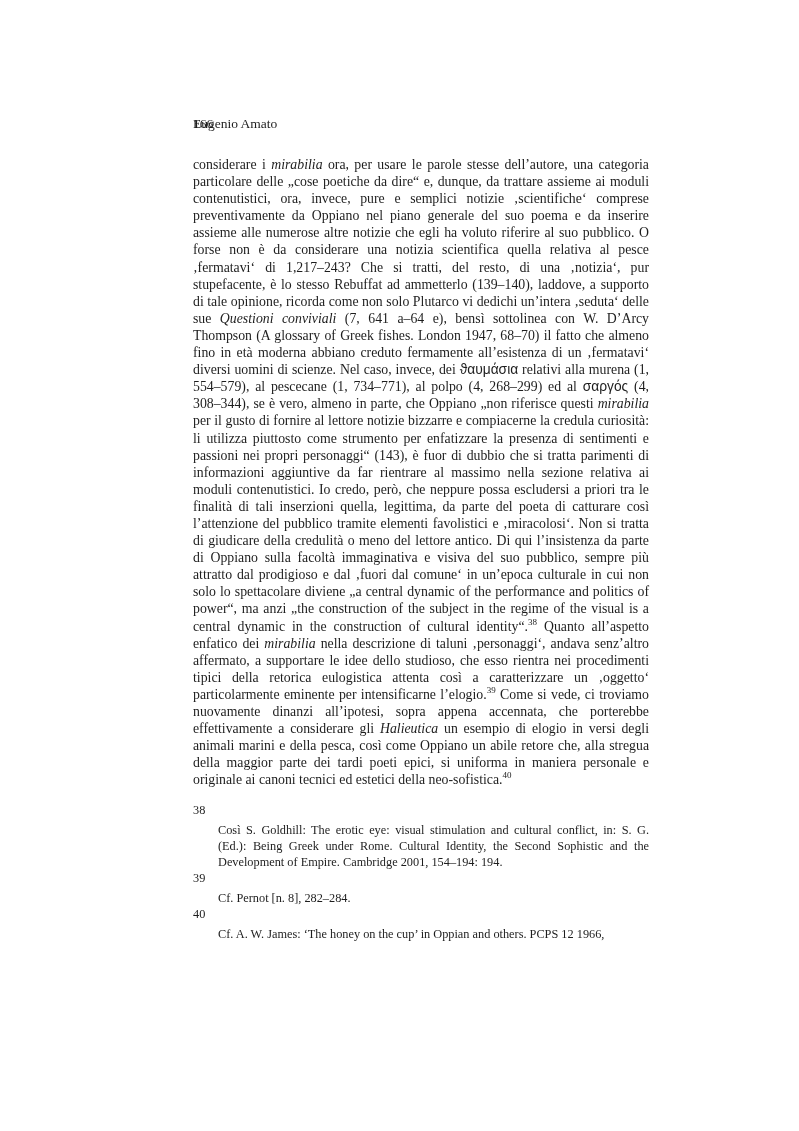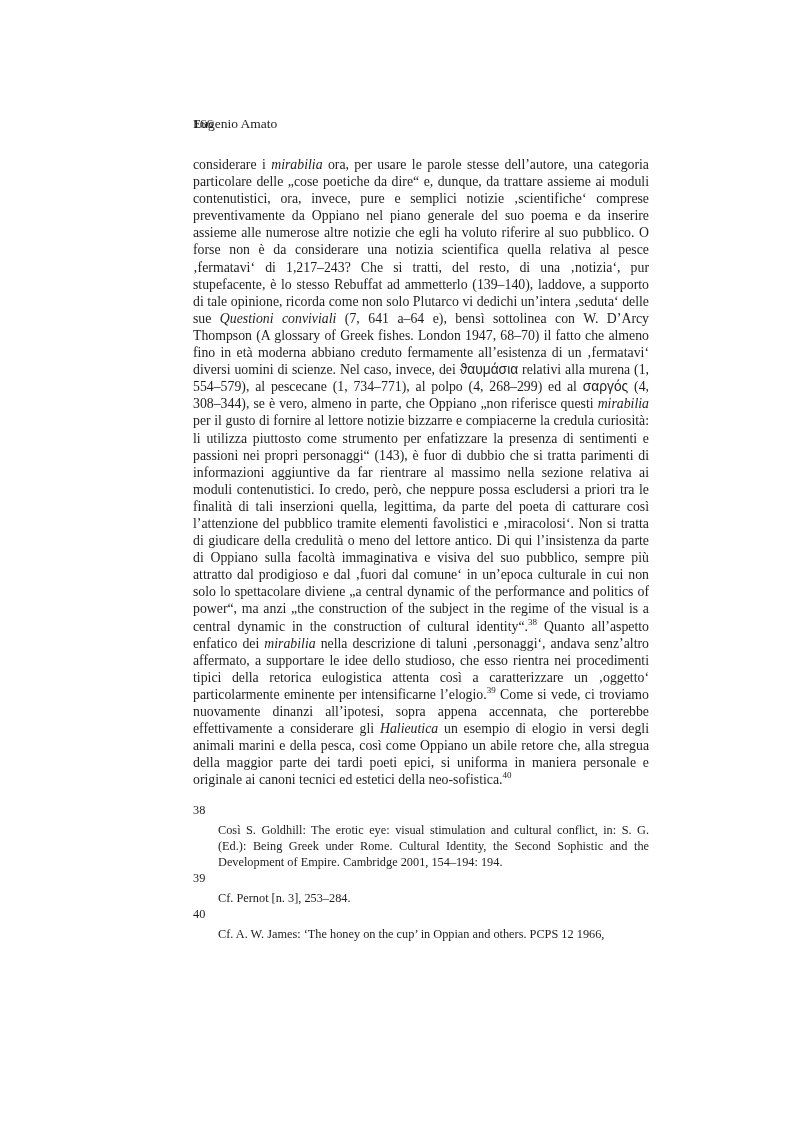--- a/index.html
+++ b/index.html
@@ -84,21 +84,21 @@
 
     <p class="body-text"><span>considerare i </span><span class="seg-i">mirabilia</span><span> ora, per usare le parole stesse dell’autore, una categoria particolare delle „cose poetiche da dire“ e, dunque, da trattare assieme ai moduli contenutistici, ora, invece, pure e semplici notizie ‚scientifiche‘ comprese preventivamente da Oppiano nel piano generale del suo poema e da inserire assieme alle numerose altre notizie che egli ha voluto riferire al suo pubblico. O forse non è da considerare una notizia scientifica quella relativa al pesce ‚fermatavi‘ di 1,217–243? Che si tratti, del resto, di una ‚notizia‘, pur stupefacente, è lo stesso Rebuffat ad ammetterlo (139–140), laddove, a supporto di tale opinione, ricorda come non solo Plutarco vi dedichi un’intera ‚seduta‘ delle sue </span><span class="seg-i">Questioni conviviali</span><span> (7, 641 a–64 e), bensì sottolinea con W. D’Arcy Thompson (A glossary of Greek fishes. London 1947, 68–70) il fatto che almeno fino in età moderna abbiano creduto fermamente all’esistenza di un ‚fermatavi‘ diversi uomini di scienze. Nel caso, invece, dei </span><span class="seg-grk">ϑαυμάσια</span><span> relativi alla murena (1, 554–579), al pescecane (1, 734–771), al polpo (4, 268–299) ed al </span><span class="seg-grk">σαργός</span><span> (4, 308–344), se è vero, almeno in parte, che Oppiano „non riferisce questi </span><span class="seg-i">mirabilia</span><span> per il gusto di fornire al lettore notizie bizzarre e compiacerne la credula curiosità: li utilizza piuttosto come strumento per enfatizzare la presenza di sentimenti e passioni nei propri personaggi“ (143), è fuor di dubbio che si tratta parimenti di informazioni aggiuntive da far rientrare al massimo nella sezione relativa ai moduli contenutistici. Io credo, però, che neppure possa escludersi a priori tra le finalità di tali inserzioni quella, legittima, da parte del poeta di catturare così l’attenzione del pubblico tramite elementi favolistici e ‚miracolosi‘. Non si tratta di giudicare della credulità o meno del lettore antico. Di qui l’insistenza da parte di Oppiano sulla facoltà immaginativa e visiva del suo pubblico, sempre più attratto dal prodigioso e dal ‚fuori dal comune‘ in un’epoca culturale in cui non solo lo spettacolare diviene „a central dynamic of the performance and politics of power“, ma anzi „the construction of the subject in the regime of the visual is a central dynamic in the construction of cultural identity“.</span><sup class="seg-sup">38</sup><span> Quanto all’aspetto enfatico dei </span><span class="seg-i">mirabilia</span><span> nella descrizione di taluni ‚personaggi‘, andava senz’altro affermato, a supportare le idee dello studioso, che esso rientra nei procedimenti tipici della retorica eulogistica attenta così a caratterizzare un ‚oggetto‘ particolarmente eminente per intensificarne l’elogio.</span><sup class="seg-sup">39</sup><span> Come si vede, ci troviamo nuovamente dinanzi all’ipotesi, sopra appena accennata, che porterebbe effettivamente a considerare gli </span><span class="seg-i">Halieutica</span><span> un esempio di elogio in versi degli animali marini e della pesca, così come Oppiano un abile retore che, alla stregua della maggior parte dei tardi poeti epici, si uniforma in maniera personale e originale ai canoni tecnici ed estetici della neo-sofistica.</span><sup class="seg-sup">40</sup></p>
 
     <div class="footnotes">
       <div class="footnote">
         <span class="fn-num">38</span>
         <span class="fn-text">Così S. Goldhill: The erotic eye: visual stimulation and cultural conflict, in: S. G. (Ed.): Being Greek under Rome. Cultural Identity, the Second Sophistic and the Development of Empire. Cambridge 2001, 154–194: 194.</span>
       </div>
       <div class="footnote">
         <span class="fn-num">39</span>
-        <span class="fn-text">Cf. Pernot [n. 3], 253–284.</span>
+        <span class="fn-text">Cf. Pernot [n. 8], 282–284.</span>
       </div>
       <div class="footnote">
         <span class="fn-num">40</span>
         <span class="fn-text">Cf. A. W. James: ‘The honey on the cup’ in Oppian and others. PCPS 12 1966,</span>
       </div>
     </div>
 
   </div>
 </div>
 

